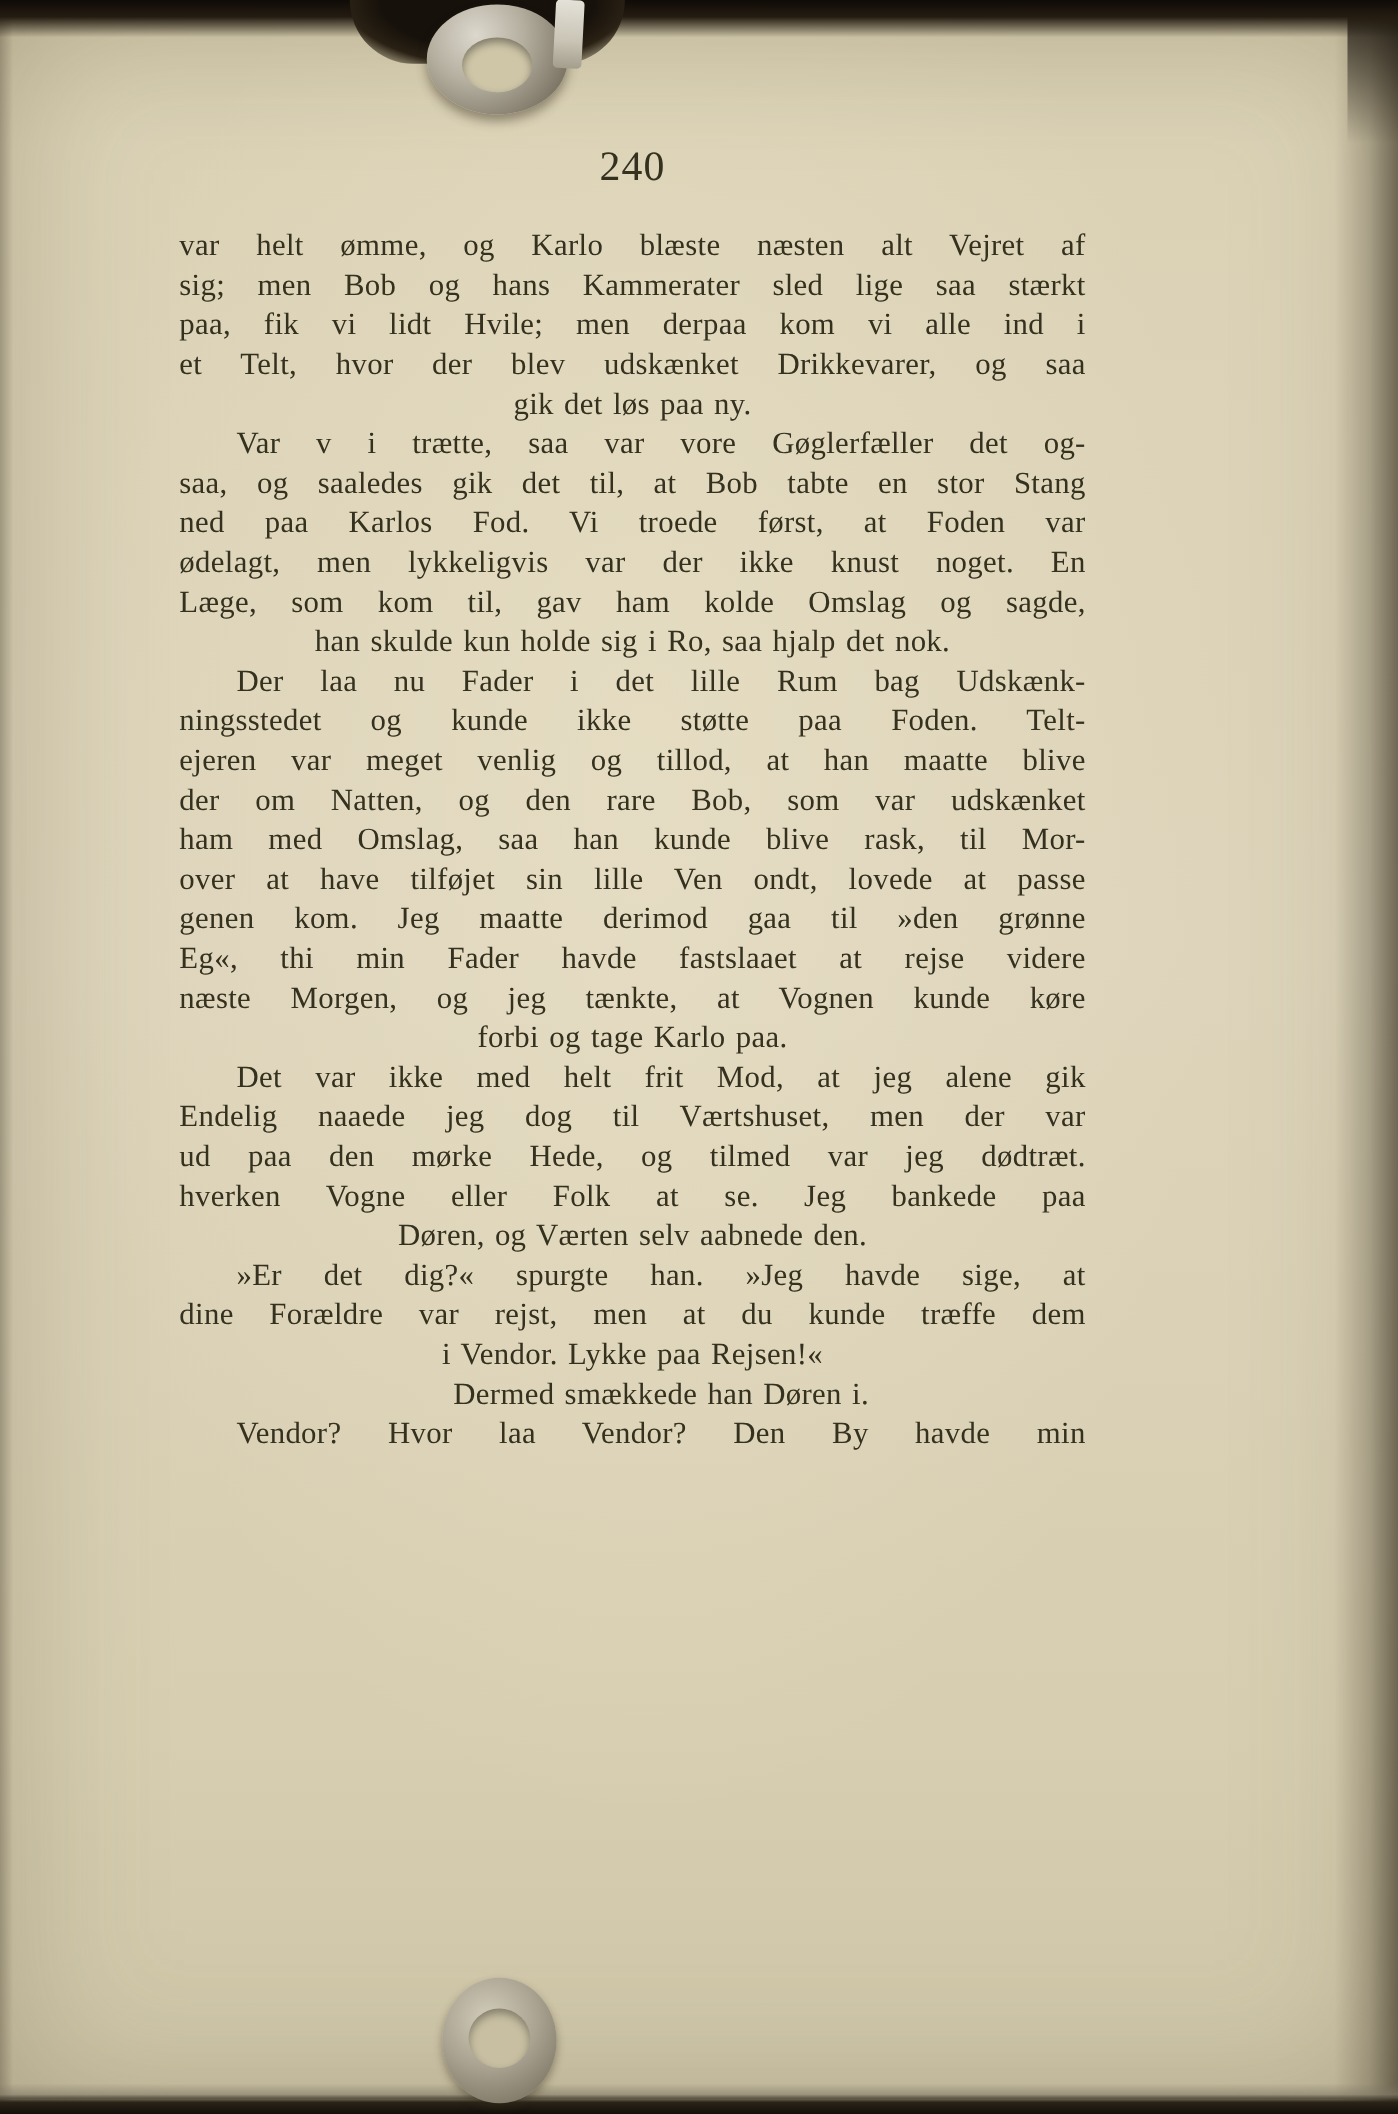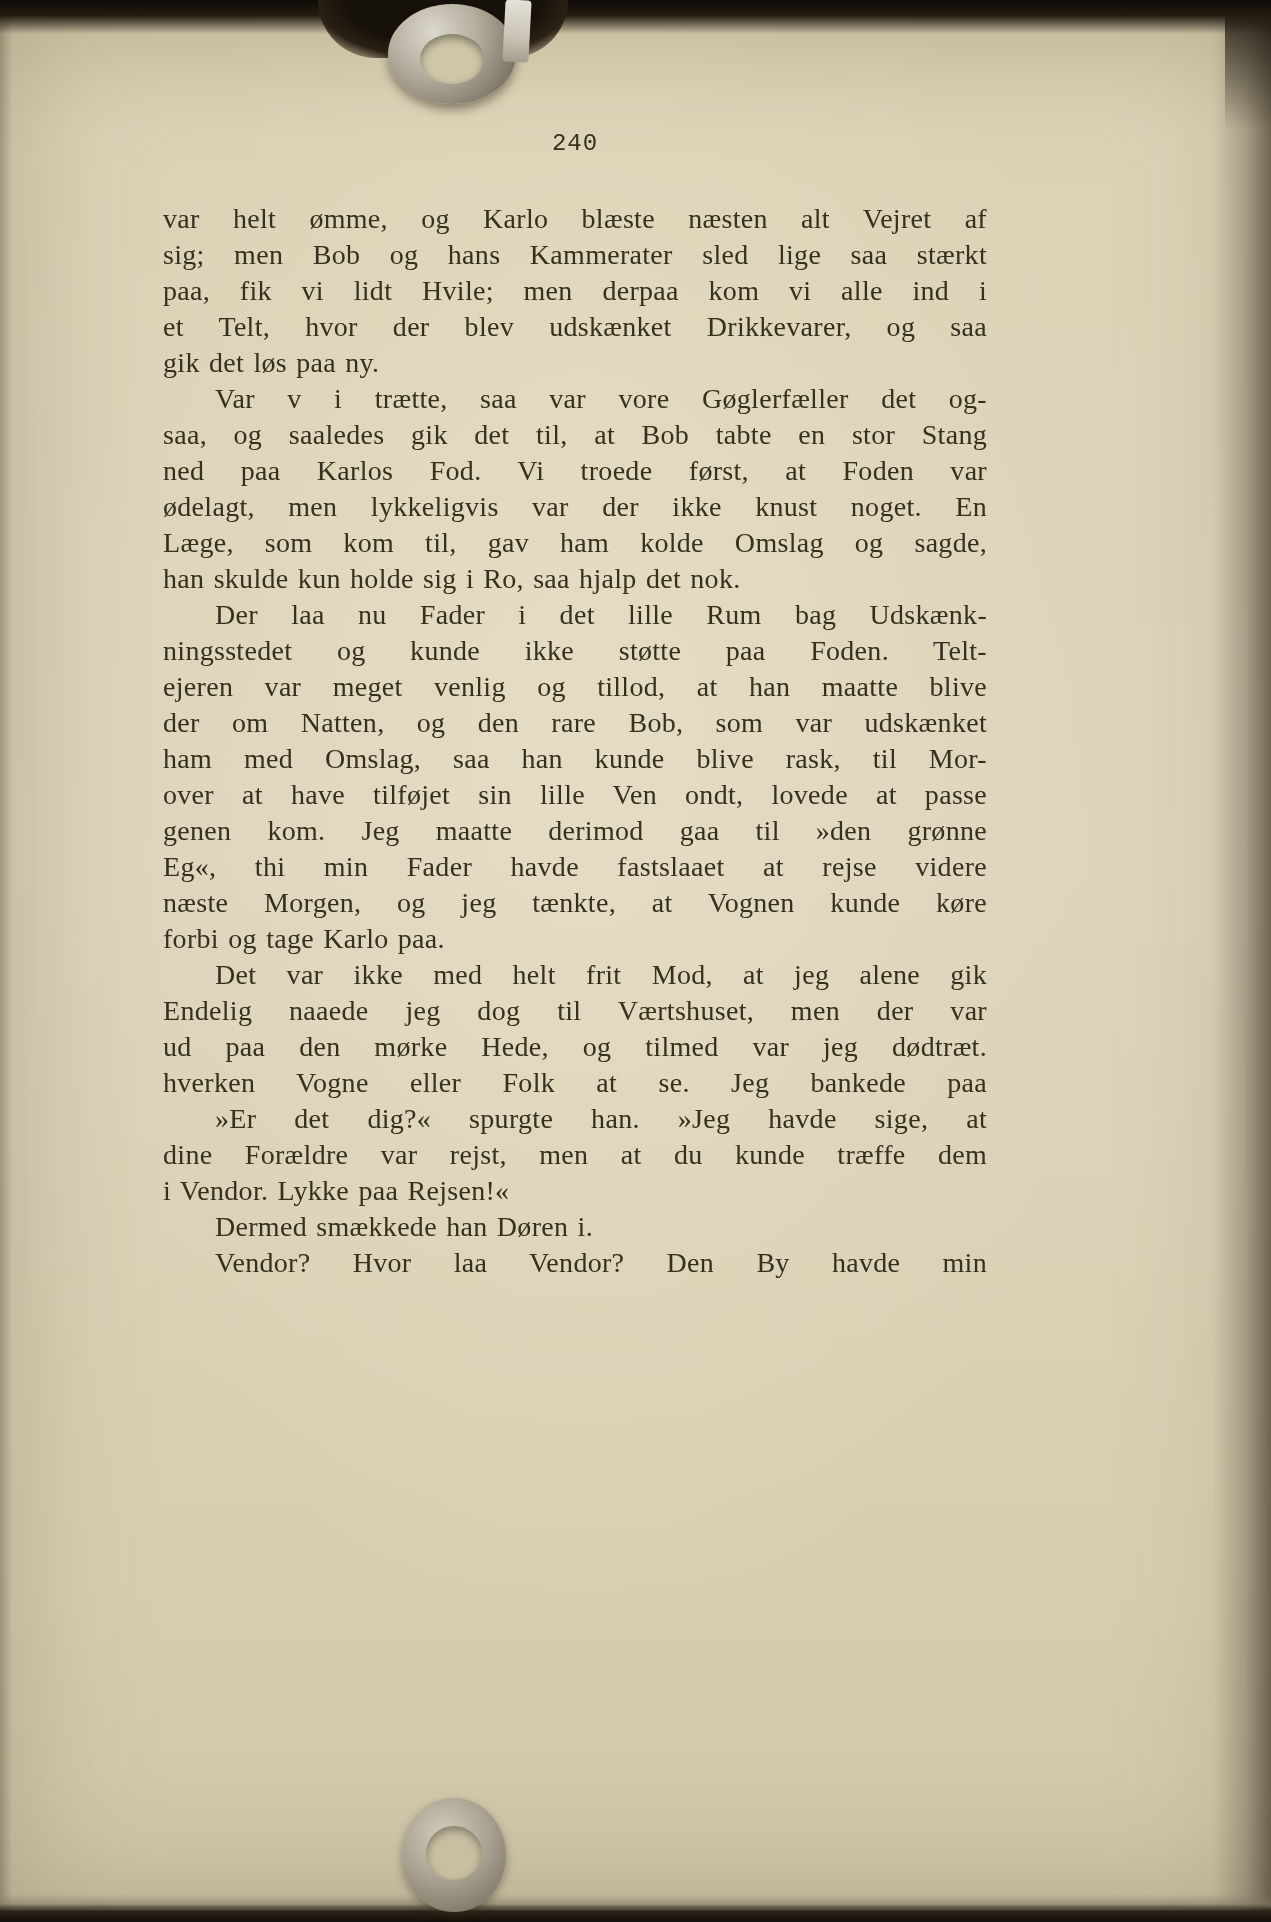--- a/index.html
+++ b/index.html
@@ -86,35 +86,34 @@
   
   .textblock {
     position: absolute; left: 163px; top: 130px; width: 824px;
     color: #35311f;
     font-size: 28px;
     letter-spacing: 0.3px;
     word-spacing: 2px;
   }
   .pagenum {
     text-align: center;
-    font-size: 24px;
+    font-size: 38px;
     letter-spacing: 1px;
-    margin-bottom: 44px;
-    font-family: Liberation Mono, monospace;
+    margin-bottom: 32px;
   }
   .ln {
     line-height: 36px;
     white-space: normal;
   }
   .j {
     text-align: justify;
     text-align-last: justify;
   }
   .l {
-    text-align: left;
+    text-align: center;
   }
   .ind {
     padding-left: 52px;
   }
 </style>
 </head>
 <body>
 
 <div class="page">
 
@@ -166,20 +165,21 @@
       <div class="ln j">Eg«, thi min Fader havde fastslaaet at rejse videre</div>
       <div class="ln j">næste Morgen, og jeg tænkte, at Vognen kunde køre</div>
       <div class="ln l">forbi og tage Karlo paa.</div>
     </div>
 
     <div class="para">
       <div class="ln j ind">Det var ikke med helt frit Mod, at jeg alene gik</div>
       <div class="ln j">Endelig naaede jeg dog til Værtshuset, men der var</div>
       <div class="ln j">ud paa den mørke Hede, og tilmed var jeg dødtræt.</div>
       <div class="ln j">hverken Vogne eller Folk at se. Jeg bankede paa</div>
+      <div class="ln l">Døren, og Værten selv aabnede den.</div>
     </div>
 
     <div class="para">
       <div class="ln j ind">»Er det dig?« spurgte han. »Jeg havde sige, at</div>
       <div class="ln j">dine Forældre var rejst, men at du kunde træffe dem</div>
       <div class="ln l">i Vendor. Lykke paa Rejsen!«</div>
     </div>
 
     <div class="para">
       <div class="ln l ind">Dermed smækkede han Døren i.</div>

